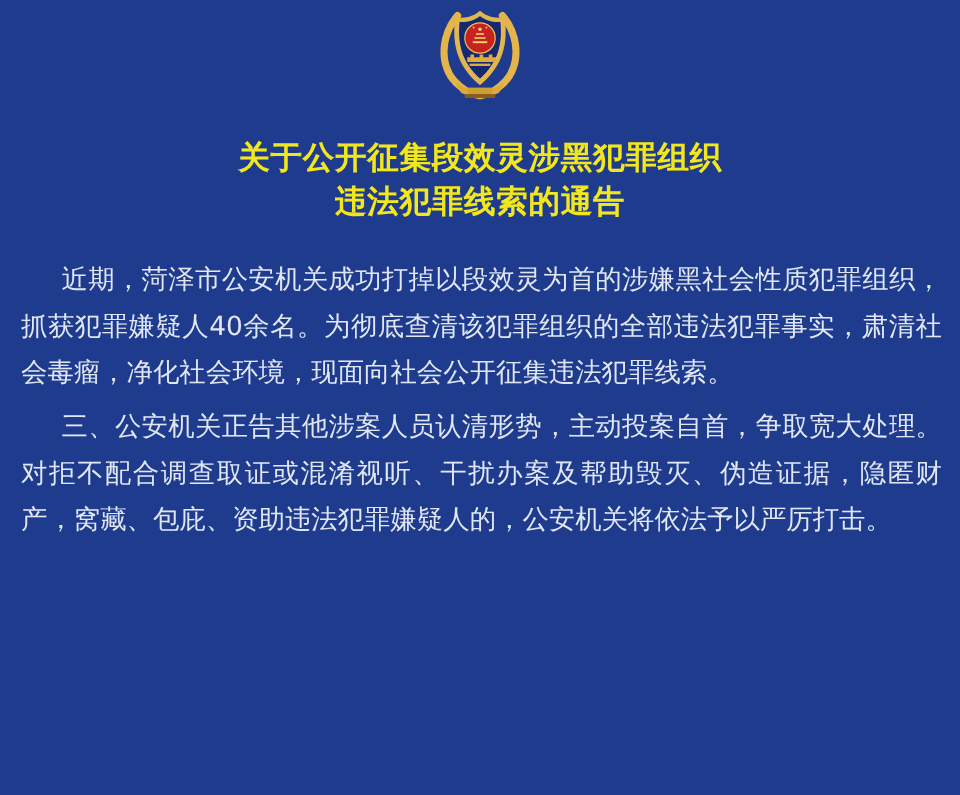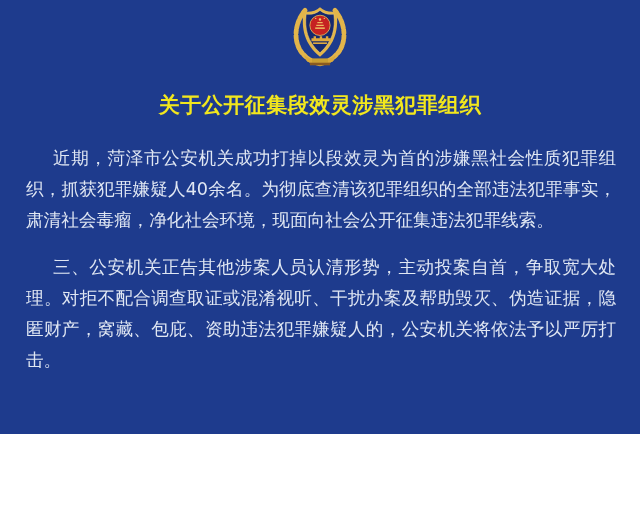--- a/index.html
+++ b/index.html
@@ -1,20 +1,20 @@
 <!DOCTYPE html>
 <html><head>
 <meta charset="utf-8">
 <style>
   html, body { margin: 0; padding: 0; }
   body { font-family: "DejaVu Sans", sans-serif; }
   .page {
     position: relative;
     width: 640px;
-    height: 434px;
+    height: 530px;
     background: #1e3b8d;
     overflow: hidden;
   }
   .emblem-wrap {
     padding-top: 5px;
     height: 62px;
     text-align: center;
   }
   .title {
     margin-top: 24px;
@@ -27,21 +27,21 @@
   }
   .content {
     margin: 23px 8px 0 10px;
     color: #e0e7f3;
     font-size: 17.6px;
     line-height: 31px;
     text-align: justify;
     text-justify: inter-ideograph;
   }
   .content p {
-    margin: 16px;
+    margin: 4px;
     text-indent: 27px;
   }
   .content p + p { margin-top: 5px; }
 </style>
 </head>
 <body>
 
 <div class="page">
 
   <div class="emblem-wrap">
@@ -65,20 +65,21 @@
       <path d="M44,62 h4 v-3.5 h4.5 v3.5 h7 v-3.5 h4.5 v3.5 h7 v-3.5 h4.5 v3.5 h4.5 v6 h-36 Z" fill="#e0aa3e"></path>
       <rect x="47" y="70" width="26" height="3" fill="#e0aa3e"></rect>
 
       <rect x="45" y="100" width="30" height="8" fill="#caa033"></rect>
       <rect x="41" y="108" width="38" height="5" fill="#8a5a20"></rect>
     </svg>
   </div>
 
   <div class="title">
     <div>关于公开征集段效灵涉黑犯罪组织</div>
+    <div>违法犯罪线索的通告</div>
   </div>
 
   <div class="content">
     <p>近期，菏泽市公安机关成功打掉以段效灵为首的涉嫌黑社会性质犯罪组织，抓获犯罪嫌疑人40余名。为彻底查清该犯罪组织的全部违法犯罪事实，肃清社会毒瘤，净化社会环境，现面向社会公开征集违法犯罪线索。</p>
     <p>三、公安机关正告其他涉案人员认清形势，主动投案自首，争取宽大处理。对拒不配合调查取证或混淆视听、干扰办案及帮助毁灭、伪造证据，隐匿财产，窝藏、包庇、资助违法犯罪嫌疑人的，公安机关将依法予以严厉打击。</p>
   </div>
 
 </div>
 
 </body></html>

